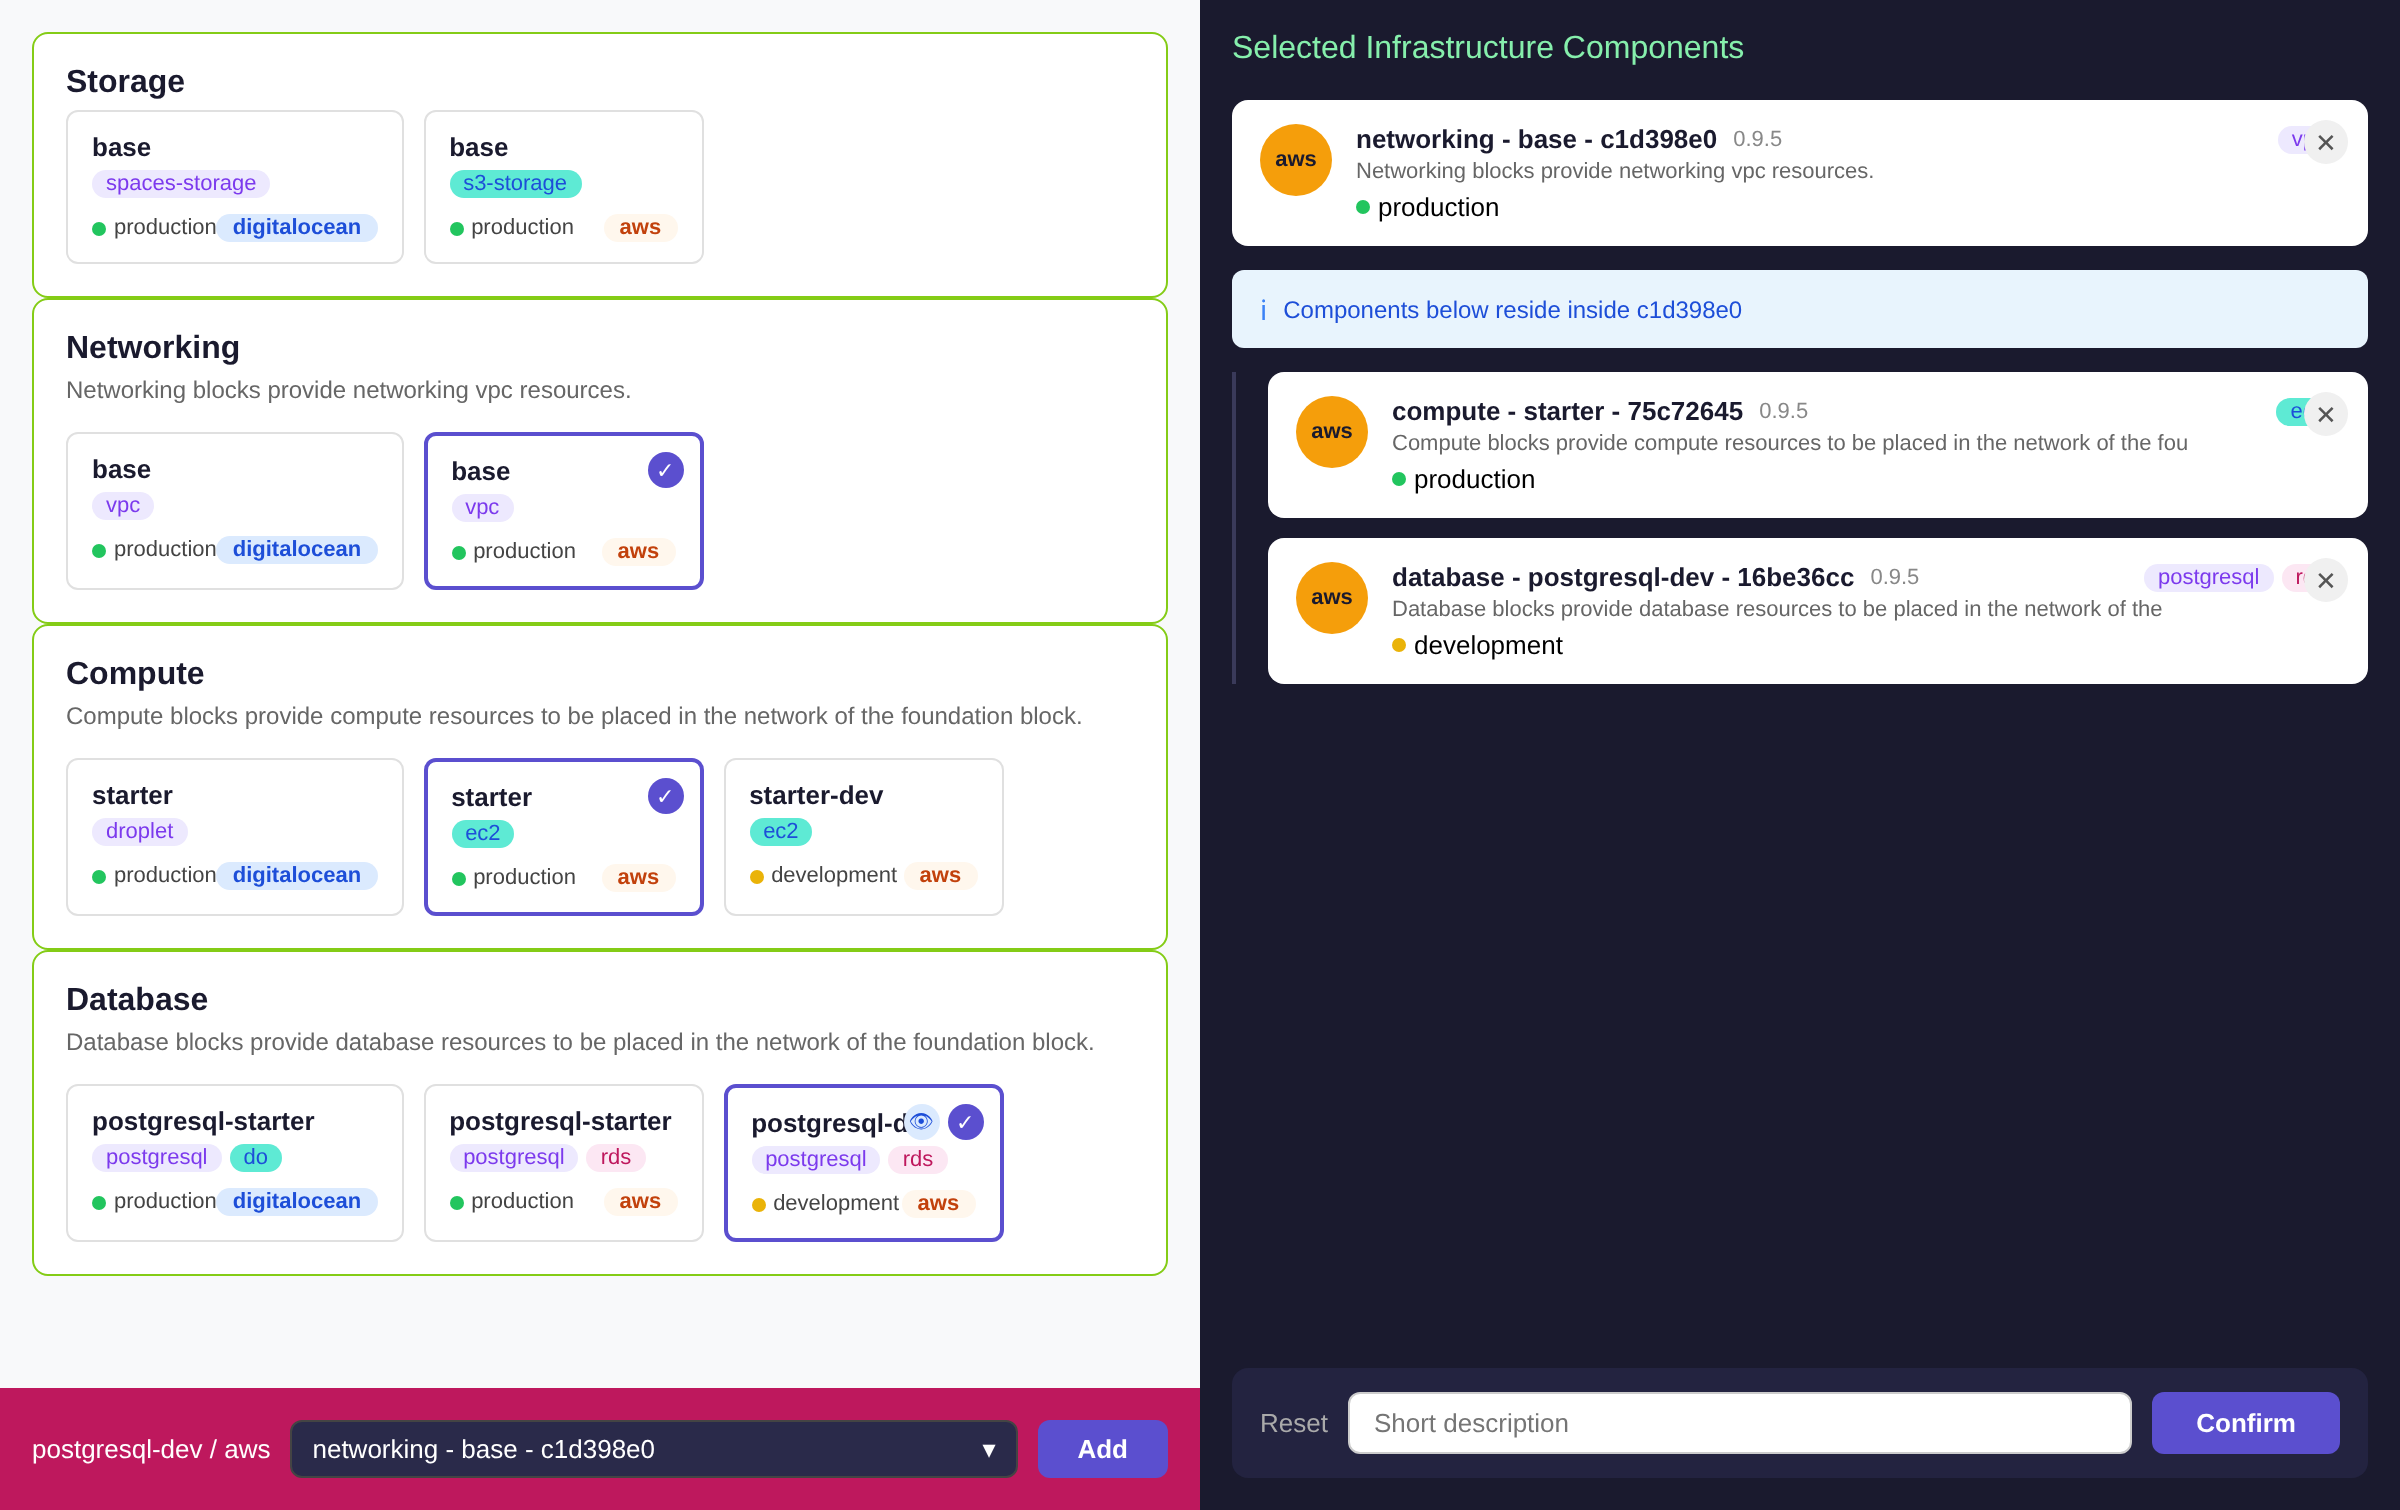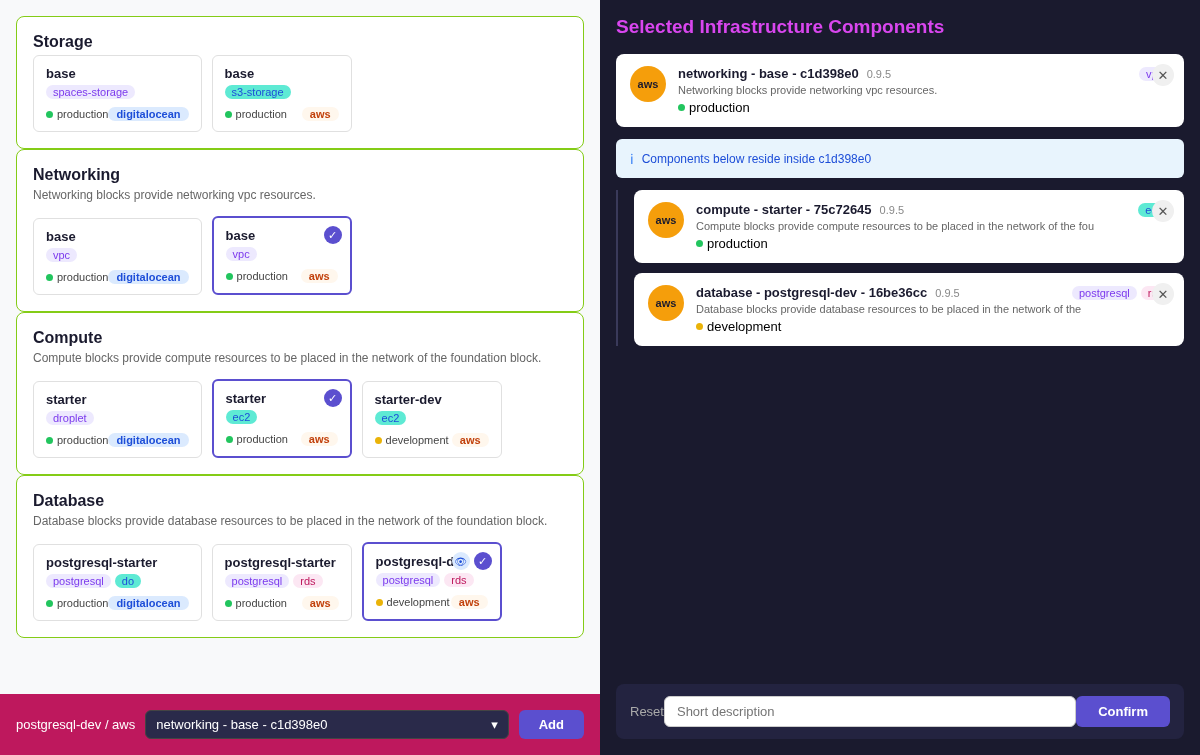--- a/index.html
+++ b/index.html
@@ -42,21 +42,20 @@
     .section-desc {
       font-size: 12px;
       color: #666;
       margin-bottom: 14px;
     }
 
     .blocks-grid {
       display: flex;
       flex-wrap: wrap;
       gap: 10px;
-      align-items: flex-end;
     }
 
     .block-item {
       border: 1.5px solid #e0e0e0;
       border-radius: 6px;
       padding: 10px 12px;
       min-width: 140px;
       flex: 0 0 auto;
       background: #fff;
       cursor: pointer;
@@ -215,23 +214,23 @@
     .right-panel {
       flex: 1;
       background: #1a1a2e;
       padding: 16px;
       display: flex;
       flex-direction: column;
       gap: 12px;
     }
 
     .right-title {
-      font-size: 19px;
-      font-weight: 700;
-      color: #d946ef;
+      font-size: 16px;
+      font-weight: 400;
+      color: #86efac;
       margin-bottom: 4px;
     }
 
     .component-card {
       background: #fff;
       border-radius: 8px;
       padding: 12px 14px;
       display: flex;
       align-items: flex-start;
       gap: 12px;
@@ -336,20 +335,21 @@
     }
 
     
     .right-bottom {
       margin-top: auto;
       background: #232340;
       border-radius: 8px;
       padding: 12px 14px;
       display: flex;
       align-items: center;
+      gap: 10px;
     }
 
     .reset-btn {
       background: transparent;
       border: none;
       color: #aaa;
       font-size: 13px;
       cursor: pointer;
       padding: 6px 0;
     }

